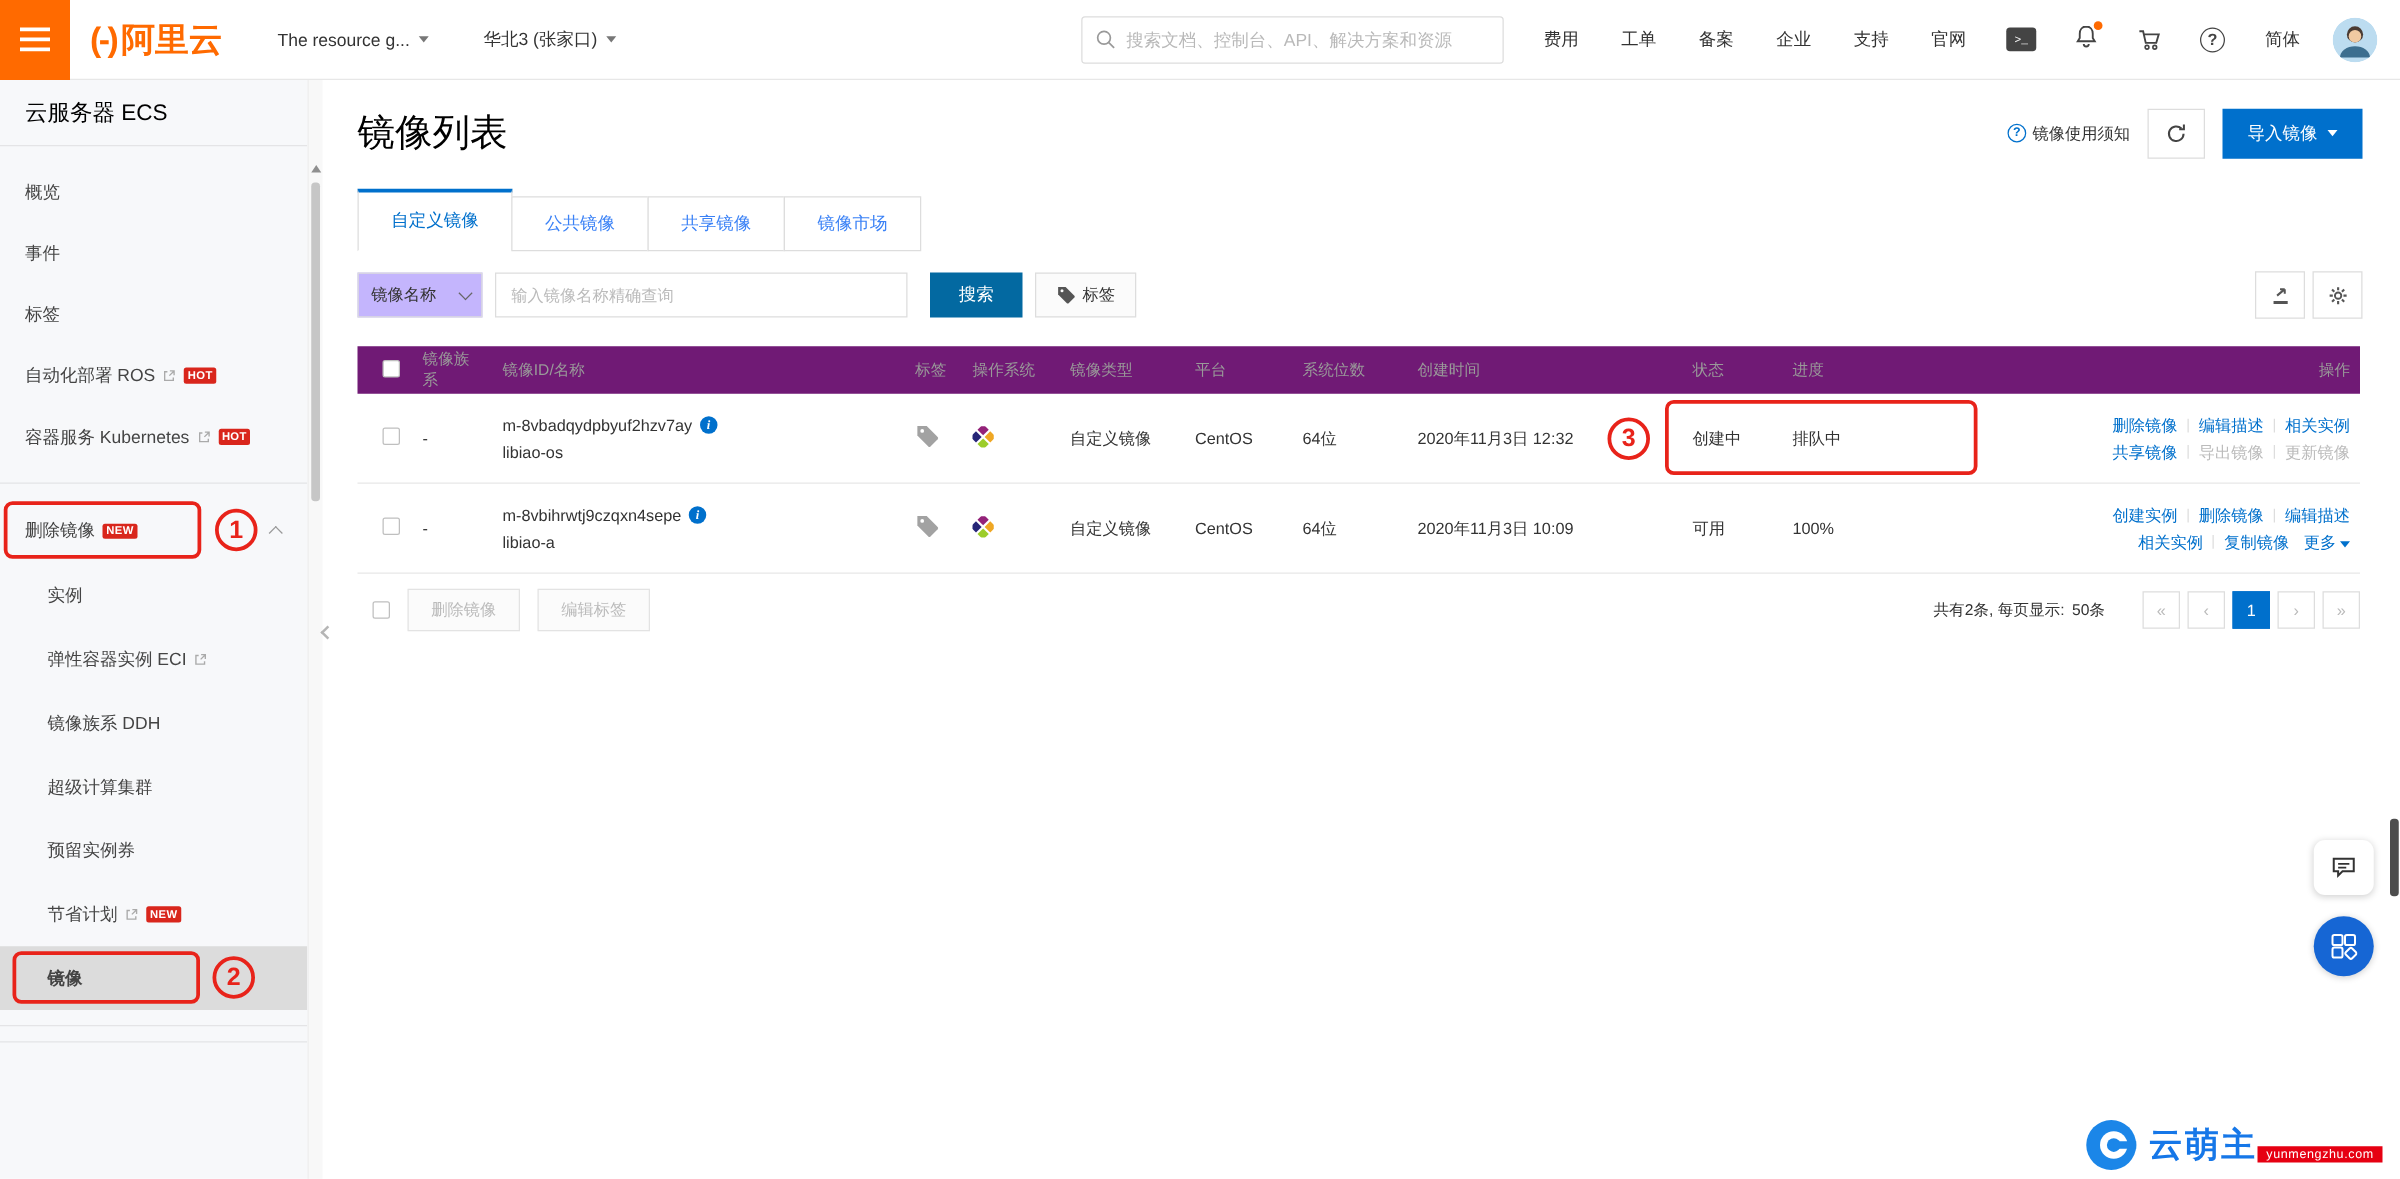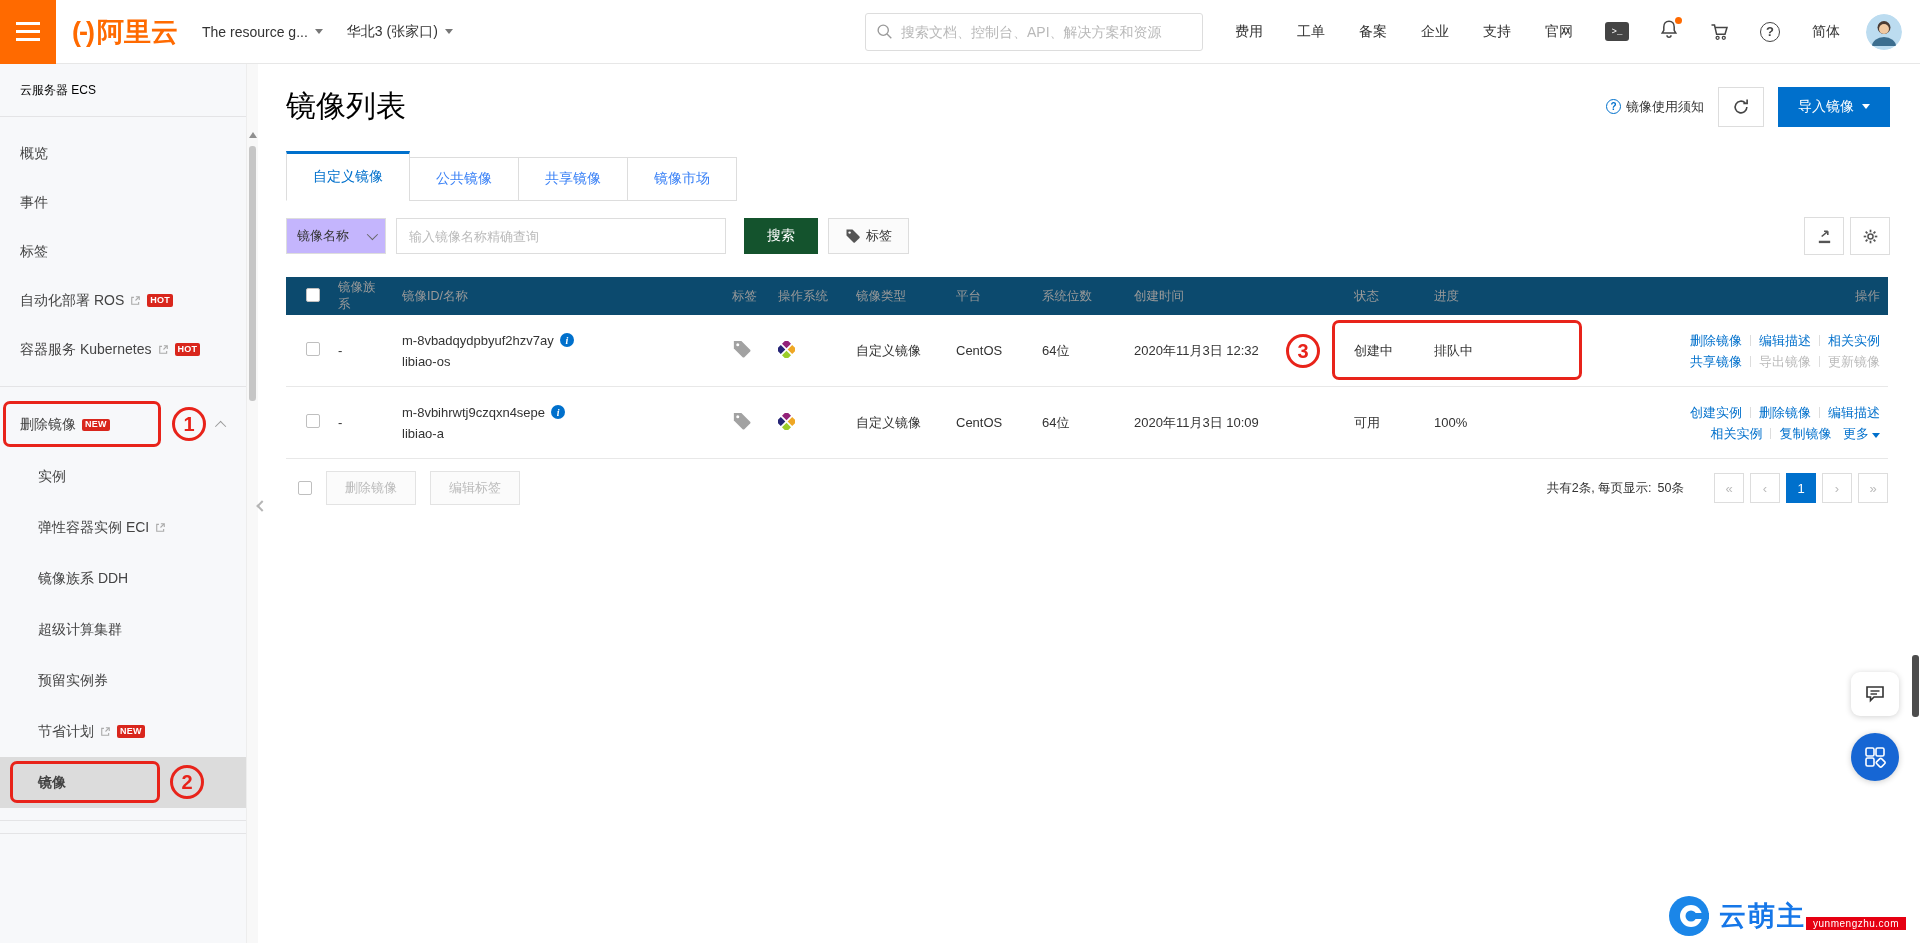--- a/index.html
+++ b/index.html
@@ -5,40 +5,40 @@
   * { margin:0; padding:0; box-sizing:border-box; }
   html,body { width:1920px; height:943px; overflow:hidden; font-family:"Liberation Sans","DejaVu Sans",sans-serif; background:#fff; color:#333; }
 
   
   .navbar { position:absolute; top:0; left:0; width:1920px; height:64px; background:#fff; border-bottom:1px solid #e7e7e7; display:flex; align-items:center; z-index:30; }
   .burger { width:56px; height:64px; background:#ff6a00; display:flex; flex-direction:column; justify-content:center; align-items:center; gap:5px; cursor:pointer; }
   .burger i { display:block; width:24px; height:3px; background:#fff; }
   .logo { display:flex; align-items:baseline; margin-left:16px; color:#ff6a00; font-weight:bold; }
   .logo .br { font-size:27px; letter-spacing:-2px; }
   .logo .tx { font-size:27px; margin-left:4px; }
-  .nav-drop { display:flex; align-items:center; gap:7px; font-size:14px; color:#333; margin-left:24px; cursor:pointer; }
+  .nav-drop { display:flex; align-items:center; gap:7px; font-size:14px; color:#333; margin-left:44px; cursor:pointer; }
   .caret { width:0; height:0; border-left:4px solid transparent; border-right:4px solid transparent; border-top:5px solid #777; }
   .caret.w { border-top-color:#fff; }
   .nav-right { margin-left:auto; display:flex; align-items:center; margin-right:18px; }
   .nav-search { width:338px; height:38px; border:1px solid #ddd; border-radius:3px; display:flex; align-items:center; padding:0 10px; gap:8px; }
   .nav-search input { border:0; outline:0; flex:1; font-size:14px; color:#8b5cf6; font-family:inherit; }
   .nav-search input::placeholder { color:#b9b9b9; }
   .nav-menu { display:flex; align-items:center; gap:34px; margin-left:32px; font-size:14px; }
   .nav-menu .mi { cursor:pointer; }
   .nav-icons { display:flex; align-items:center; gap:30px; margin-left:32px; }
   .term-ic { width:24px; height:19px; background:#444; border-radius:3px; color:#fff; font-size:9px; font-family:"Liberation Mono","DejaVu Sans Mono",monospace; display:flex; align-items:center; justify-content:center; cursor:pointer; }
   .bell-wrap { position:relative; cursor:pointer; }
   .dot { position:absolute; top:-2px; right:-3px; width:7px; height:7px; border-radius:50%; background:#ff6a00; }
   .help-ic { width:20px; height:20px; border:1.6px solid #444; border-radius:50%; font-size:13px; font-weight:bold; color:#444; display:flex; align-items:center; justify-content:center; cursor:pointer; }
   .lang { font-size:14px; margin-left:32px; cursor:pointer; }
   .avatar { width:36px; height:36px; border-radius:50%; margin-left:26px; overflow:hidden; cursor:pointer; }
 
   
   .sidebar { position:absolute; top:64px; left:0; width:246px; bottom:0; background:#f7f8fa; overflow:hidden; }
-  .side-title { height:52px; line-height:52px; padding-left:20px; font-size:12px; color:#000; }
+  .side-title { height:52px; line-height:52px; padding-left:20px; font-size:18px; color:#000; }
   .sdiv { border:0; border-top:1px solid #e4e4e6; margin:12px 0; }
   .s-item { height:49px; display:flex; align-items:center; padding-left:20px; font-size:14px; color:#444; gap:6px; cursor:pointer; position:relative; }
   .s-sub { height:51px; padding-left:38px; }
   .s-group2 { height:64px; }
   .s-group2 .chev-slot { position:absolute; right:20px; }
   .badge { background:#d9261c; color:#fff; font-size:9px; font-weight:bold; padding:1.5px 3px; border-radius:2px; line-height:1.1; letter-spacing:.3px; }
   .chev { display:inline-block; width:8px; height:8px; border-right:1.6px solid #999; border-bottom:1.6px solid #999; }
   .chev.down { transform:rotate(45deg) translateY(-2px); }
   .chev.up { transform:rotate(225deg) translateY(-2px); }
   .active-row { background:#dcdcdc; }
@@ -63,29 +63,29 @@
   .import-btn { height:40px; padding:0 20px; background:#0070cc; color:#fff; font-size:14px; border:0; display:flex; align-items:center; gap:8px; cursor:pointer; }
 
   .tabs { display:flex; align-items:flex-end; margin-top:24px; height:50px; }
   .tab { height:44px; padding:0 26px; border:1px solid #ddd; margin-left:-1px; display:flex; align-items:center; font-size:14px; color:#3b82f6; background:#fff; cursor:pointer; }
   .tab.active { height:50px; border-top:3px solid #0070cc; border-bottom:1px solid #fff; color:#0070cc; margin-left:0; }
 
   .filter-row { display:flex; align-items:center; margin-top:16px; }
   .field-select { width:100px; height:36px; border:1px solid #ddd; display:flex; align-items:center; justify-content:space-between; padding:0 10px; font-size:13px; cursor:pointer; background:#c4b5fd; }
   .filter-input { width:330px; height:36px; border:1px solid #ddd; margin-left:10px; padding:0 12px; font-size:13px; outline:0; font-family:inherit; }
   .filter-input::placeholder { color:#bbb; }
-  .search-btn { width:74px; height:36px; background:#14532d; color:#fff; font-size:14px; border:0; margin-left:18px; cursor:pointer; }
+  .search-btn { width:74px; height:36px; background:#0369a1; color:#fff; font-size:14px; border:0; margin-left:18px; cursor:pointer; }
   .tag-btn { height:36px; padding:0 16px; border:1px solid #ddd; background:#fbfbfb; display:flex; align-items:center; gap:5px; font-size:13px; color:#333; margin-left:10px; cursor:pointer; }
   .tool-btns { margin-left:auto; display:flex; gap:6px; }
   .tool-btn { width:40px; height:38px; border:1px solid #ddd; background:#fff; display:flex; align-items:center; justify-content:center; cursor:pointer; }
 
   
   .table { margin-top:22px; width:1602px; }
   .tr { display:grid; grid-template-columns:44px 64px 330px 46px 78px 100px 86px 92px 220px 80px 150px 1fr; align-items:center; }
-  .thead { background:#0c4a6e; height:38px; font-size:12.5px; color:#999;margin-top:12px; }
+  .thead { background:#701a75; height:38px; font-size:12.5px; color:#999;margin-top:12px; }
   .th, .td { padding:0 8px; }
   .th.right, .td.right { text-align:right; }
   .row { height:72px; border-bottom:1px solid #e8e8e8; font-size:13px; position:relative; }
   .cb { width:14px; height:14px; appearance:none; -webkit-appearance:none; border:1px solid #bfbfbf; border-radius:2px; background:#fff; margin-left:12px; cursor:pointer; }
   .idcell { line-height:21px; }
   .idline { display:flex; align-items:center; gap:6px; }
   .info-ic { width:14px; height:14px; background:#0070cc; border-radius:50%; color:#fff; font-size:10px; font-style:italic; font-weight:bold; display:flex; align-items:center; justify-content:center; font-family:"Liberation Serif",serif; }
   .links { text-align:right; line-height:21px; }
   .lk { color:#0070cc; cursor:pointer; }
   .lk.dis { color:#bbb; cursor:default; }

